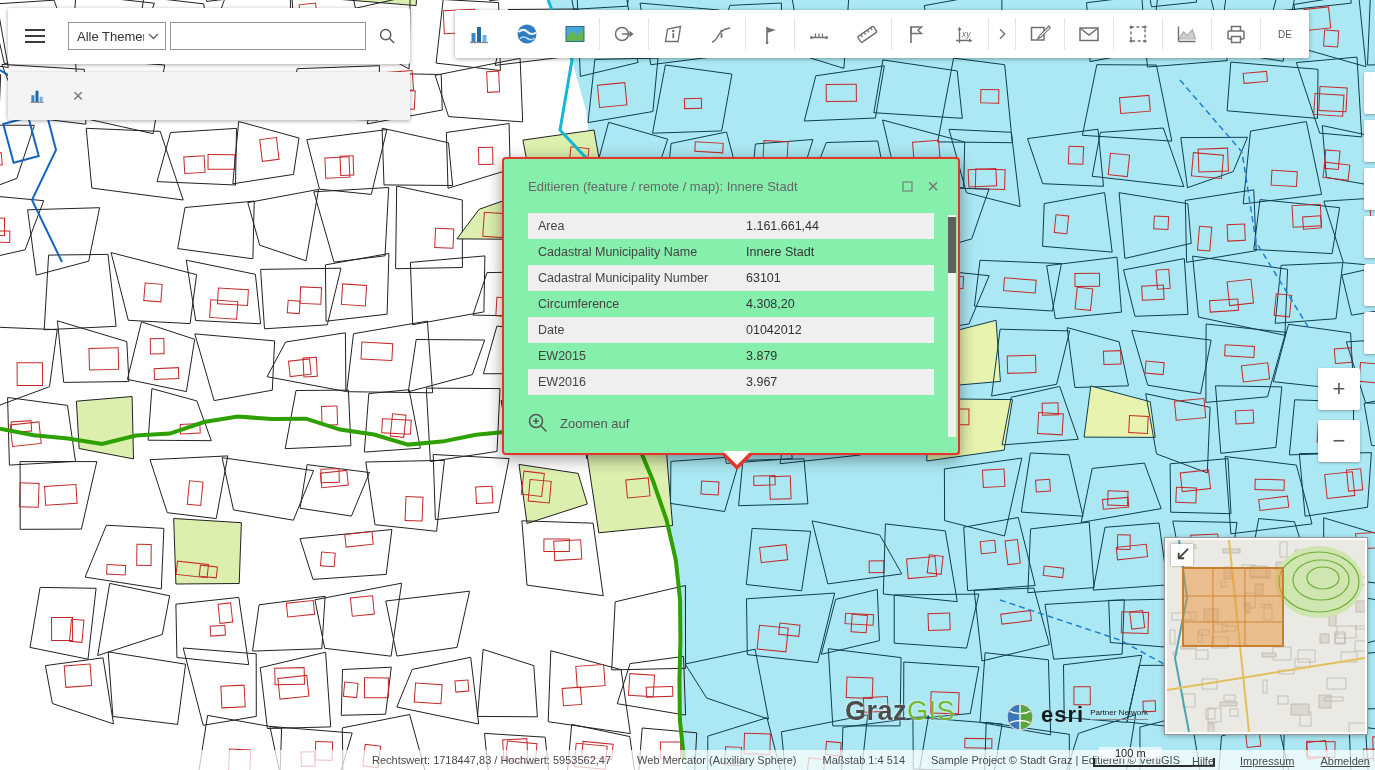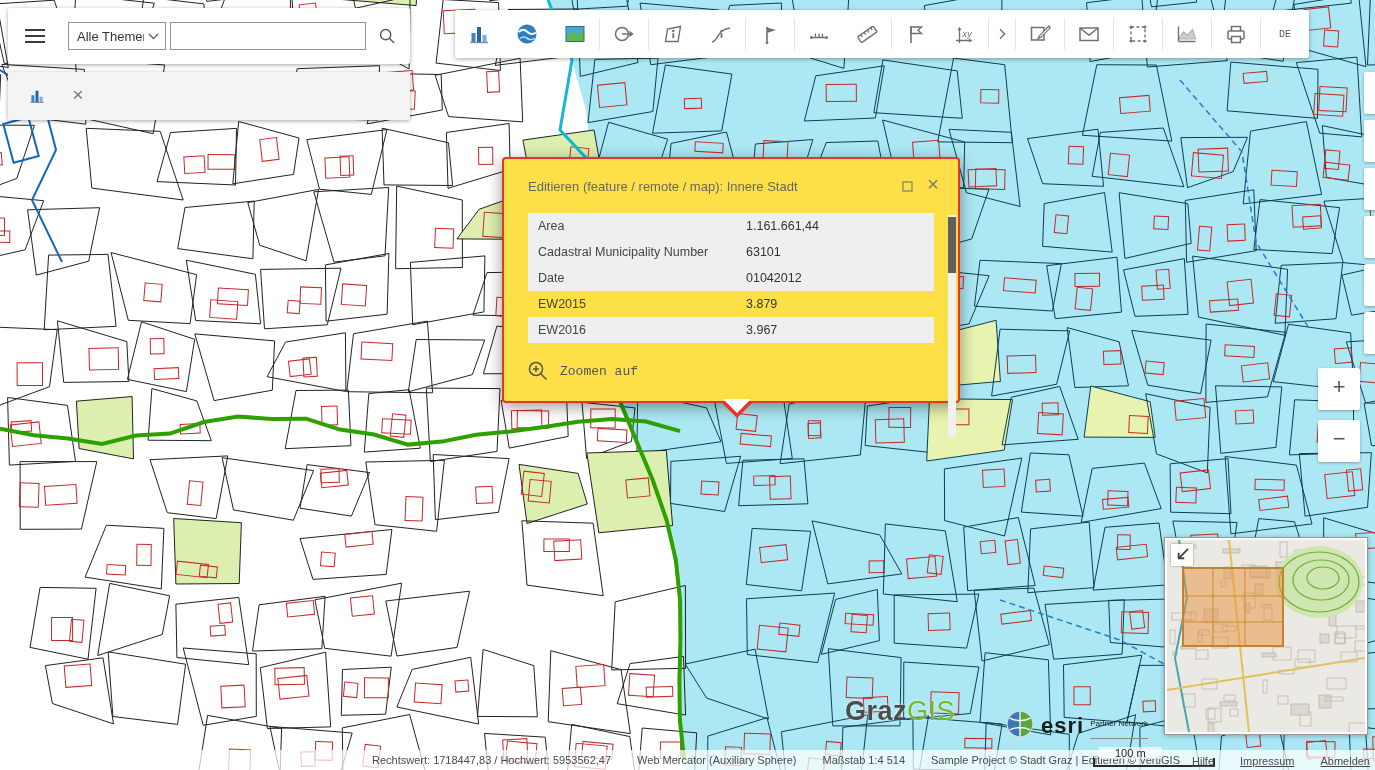--- a/index.html
+++ b/index.html
@@ -1,19 +1,19 @@
 <!DOCTYPE html>
 <html><head>
 <meta charset="utf-8">
 <style>
 *{margin:0;padding:0;box-sizing:border-box}
 html,body{width:1375px;height:770px;overflow:hidden;font-family:"Liberation Sans",sans-serif;background:#fff}
 #app{position:relative;width:1375px;height:770px;overflow:hidden}
 #map-svg{position:absolute;left:0;top:0;width:1375px;height:770px}
-button{border:0;background:none;cursor:pointer;font-family:Liberation Mono, monospace}
+button{border:0;background:none;cursor:pointer;font-family:Liberation Sans, sans-serif}
 .card{background:#fff;box-shadow:0 1px 4px rgba(0,0,0,.35);border-radius:2px}
 
 
 .searchbar{position:absolute;left:8px;top:8px;width:402px;height:56px;display:flex;align-items:center;z-index:10}
 .hamburger{width:54px;height:56px;display:flex;flex-direction:column;align-items:center;justify-content:center;gap:4px}
 .hamburger span{display:block;width:20px;height:2px;background:#3c3c3c}
 .select{width:98px;height:28px;border:1px solid #949494;display:flex;align-items:center;padding:0 6px 0 8px;gap:4px;margin-left:6px;font-size:13px;color:#333;cursor:pointer;background:#fff}
 .select .sel-label{flex:1;white-space:nowrap;overflow:hidden}
 .search-input{width:196px;height:28px;border:1px solid #949494;margin-left:4px;padding:0 6px;font-size:13px;outline:none}
 .search-icon-btn{width:42px;height:42px;display:flex;align-items:center;justify-content:center}
@@ -32,21 +32,21 @@
 .lang-label{font-size:10px;color:#555}
 
 
 .right-tools{position:absolute;left:1364px;top:72px;display:flex;flex-direction:column;gap:6px;z-index:10}
 .rbtn{width:42px;height:42px;background:#fff;box-shadow:0 1px 3px rgba(0,0,0,.3);display:flex;align-items:center;justify-content:center;border-radius:2px}
 .threed-label{font-size:14px;color:#666}
 .zoom-tools{position:absolute;left:1318px;top:368px;display:flex;flex-direction:column;gap:10px;z-index:10}
 .zoom-tools .rbtn{font-size:22px;color:#555;line-height:1}
 
 
-.dialog{position:absolute;left:502px;top:157px;width:458px;z-index:20;background:#fde047;border:2px solid #e5352b;border-radius:4px;box-shadow:0 4px 16px rgba(0,0,0,.4)}
+.dialog{position:absolute;left:502px;top:157px;width:458px;z-index:20;background:#86efac;border:2px solid #e5352b;border-radius:4px;box-shadow:0 4px 16px rgba(0,0,0,.4)}
 .dialog::before{content:'';position:absolute;left:216px;top:100%;border:17px solid transparent;border-top:17px solid #e5352b;border-bottom:0}
 .dialog::after{content:'';position:absolute;left:219px;top:100%;margin-top:-2px;border:14px solid transparent;border-top:14px solid #fff;border-bottom:0}
 .dialog-header{display:flex;align-items:center;padding:16px 12px 10px 24px}
 .dialog-title{flex:1;font-size:13px;color:#666}
 .dlg-btn{width:26px;height:22px;display:flex;align-items:center;justify-content:center;color:#777}
 .dlg-close{font-size:20px;line-height:1}
 .dialog-table{margin:6px 24px 0 24px}
 .drow{display:flex;height:26px;align-items:center;font-size:12.5px}
 .drow.alt{background:#efefef}
 .dlabel{width:218px;padding-left:10px;color:#444}
@@ -57,23 +57,23 @@
 
 
 .minimap{position:absolute;left:1165px;top:538px;width:202px;height:196px;z-index:8;border:2px solid #fff;outline:1px solid #9a9a9a;box-shadow:0 1px 6px rgba(0,0,0,.4);background:#ebe9e3}
 .minimap svg{display:block;width:100%;height:100%}
 .mini-expand{position:absolute;left:4px;top:4px;width:22px;height:22px;background:rgba(255,255,255,.92);display:flex;align-items:center;justify-content:center;box-shadow:0 0 2px rgba(0,0,0,.4)}
 
 
 .vertigis{position:absolute;left:845px;top:696px;font-size:27px;z-index:6;letter-spacing:.5px;text-shadow:0 0 3px rgba(255,255,255,.8)}
 .vertigis .v1{color:#4d4d4d;font-weight:600}
 .vertigis .v2{color:#76b82a;font-weight:400}
-.esri{position:absolute;left:1005px;top:702px;display:flex;align-items:flex-end;gap:6px;z-index:6}
+.esri{position:absolute;left:1005px;top:702px;display:flex;align-items:flex-start;gap:6px;z-index:6}
 .esri-text{font-size:22px;font-weight:bold;color:#1a1a1a;letter-spacing:1px}
-.esri-partner{font-size:8px;color:#1a1a1a;border-bottom:1px solid #888;padding-bottom:9px;line-height:1.2;align-self:flex-start;margin-top:17px}
+.esri-partner{font-size:8px;color:#1a1a1a;border-bottom:1px solid #888;padding-bottom:1px;line-height:1.2;align-self:flex-start;margin-top:6px}
 
 
 .statusstrip{position:absolute;left:0;right:0;bottom:0;height:20px;background:rgba(255,255,255,.72);z-index:9}
 .statustext{position:absolute;left:372px;bottom:0;height:20px;display:flex;align-items:center;gap:26px;font-size:11px;color:#4a4a4a;z-index:10;white-space:nowrap}
 .scalebar{position:absolute;left:1093px;bottom:3px;width:122px;height:9px;z-index:10}
 .scalebar .bar{height:9px;border:2px solid #2b2b2b;border-top:none}
 .scalebar .lbl{position:absolute;left:6px;bottom:8px;font-size:11px;color:#222;background:rgba(255,255,255,.65);padding:0 16px}
 .footer-links{position:absolute;right:5px;bottom:3px;display:flex;gap:26px;z-index:10}
 .footer-links a{font-size:11px;color:#4a4a4a;text-decoration:underline;cursor:pointer}
 </style>
@@ -891,23 +891,31 @@
             <rect x="4" y="4" width="12" height="12" fill="none" stroke="#777" stroke-width="1.5"></rect>
           </svg>
       </button>
       <button class="dlg-btn dlg-close">×</button>
     </div>
     <div class="dialog-table">
         <div class="drow alt">
           <div class="dlabel">Area</div>
           <div class="dvalue">1.161.661,44</div>
         </div>
+        <div class="drow">
+          <div class="dlabel">Cadastral Municipality Name</div>
+          <div class="dvalue">Innere Stadt</div>
+        </div>
         <div class="drow alt">
           <div class="dlabel">Cadastral Municipality Number</div>
           <div class="dvalue">63101</div>
+        </div>
+        <div class="drow">
+          <div class="dlabel">Circumference</div>
+          <div class="dvalue">4.308,20</div>
         </div>
         <div class="drow alt">
           <div class="dlabel">Date</div>
           <div class="dvalue">01042012</div>
         </div>
         <div class="drow">
           <div class="dlabel">EW2015</div>
           <div class="dvalue">3.879</div>
         </div>
         <div class="drow alt">

